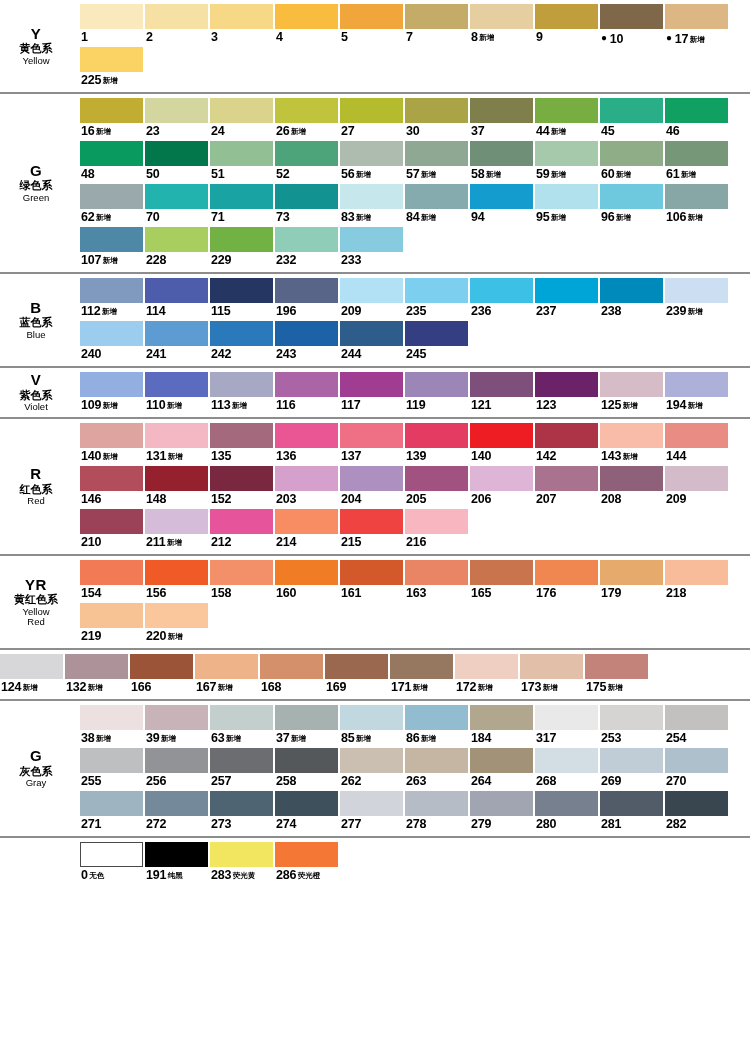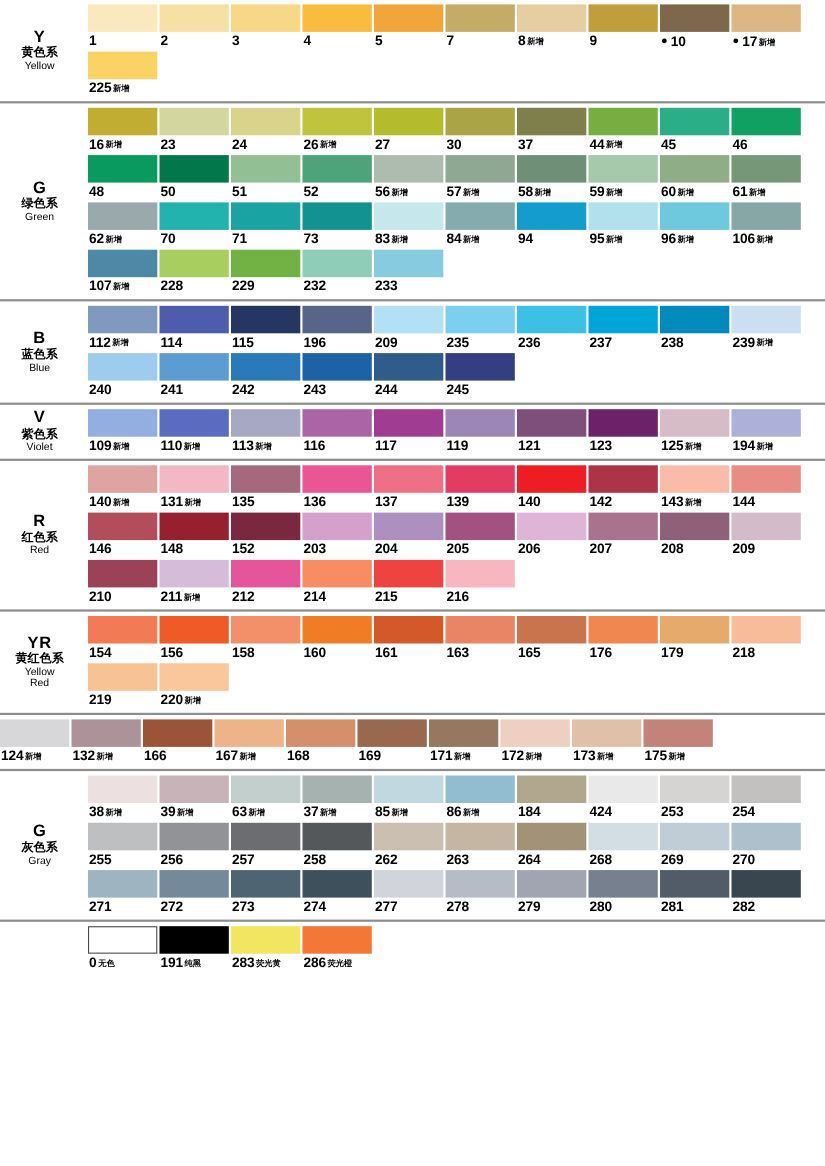--- a/index.html
+++ b/index.html
@@ -711,21 +711,21 @@
           <div class="cell">
             <div class="chip" title="86" style="background: rgb(146, 189, 208);"></div>
             <div class="caption"><span>86</span><span class="sup">新增</span></div>
           </div>
           <div class="cell">
             <div class="chip" title="184" style="background: rgb(176, 167, 142);"></div>
             <div class="caption"><span>184</span></div>
           </div>
           <div class="cell">
             <div class="chip" title="252" style="background: rgb(233, 233, 233);"></div>
-            <div class="caption"><span>424</span></div>
+            <div class="caption"><span>317</span></div>
           </div>
           <div class="cell">
             <div class="chip" title="253" style="background: rgb(213, 212, 211);"></div>
             <div class="caption"><span>253</span></div>
           </div>
           <div class="cell">
             <div class="chip" title="254" style="background: rgb(194, 193, 191);"></div>
             <div class="caption"><span>254</span></div>
           </div>
         </div>

